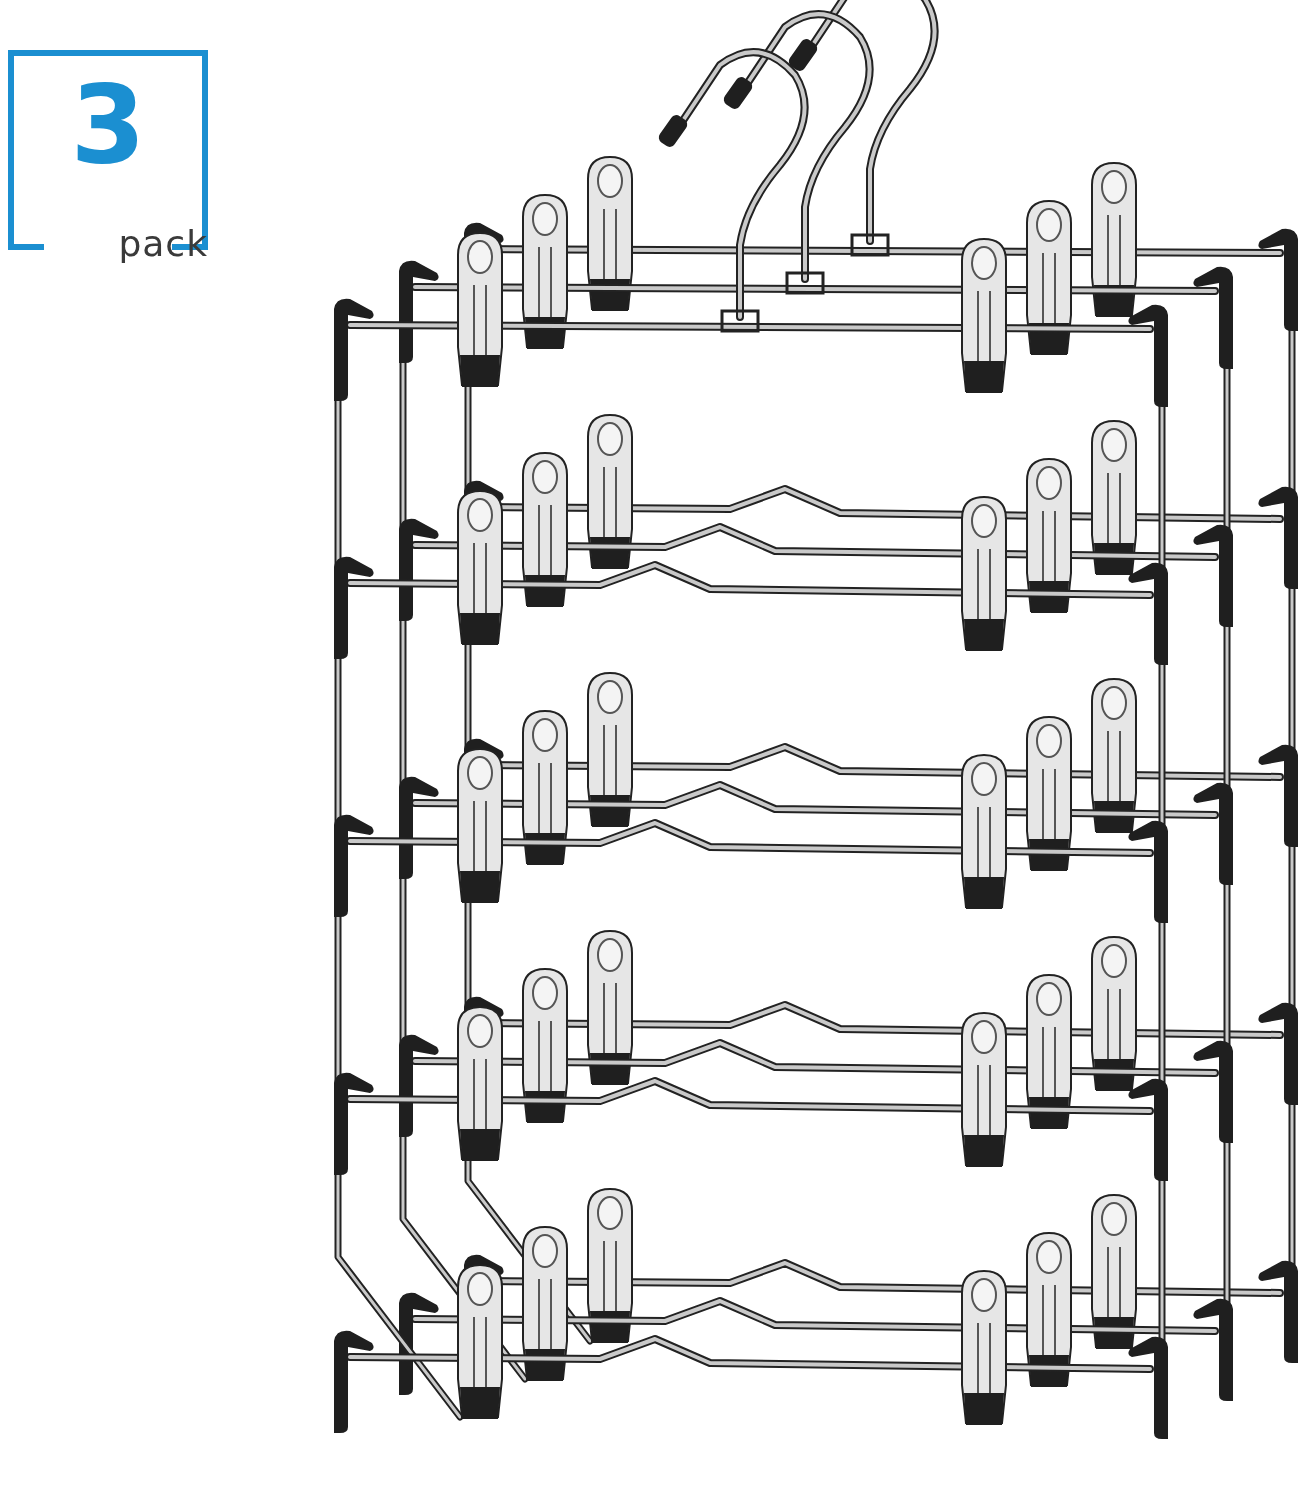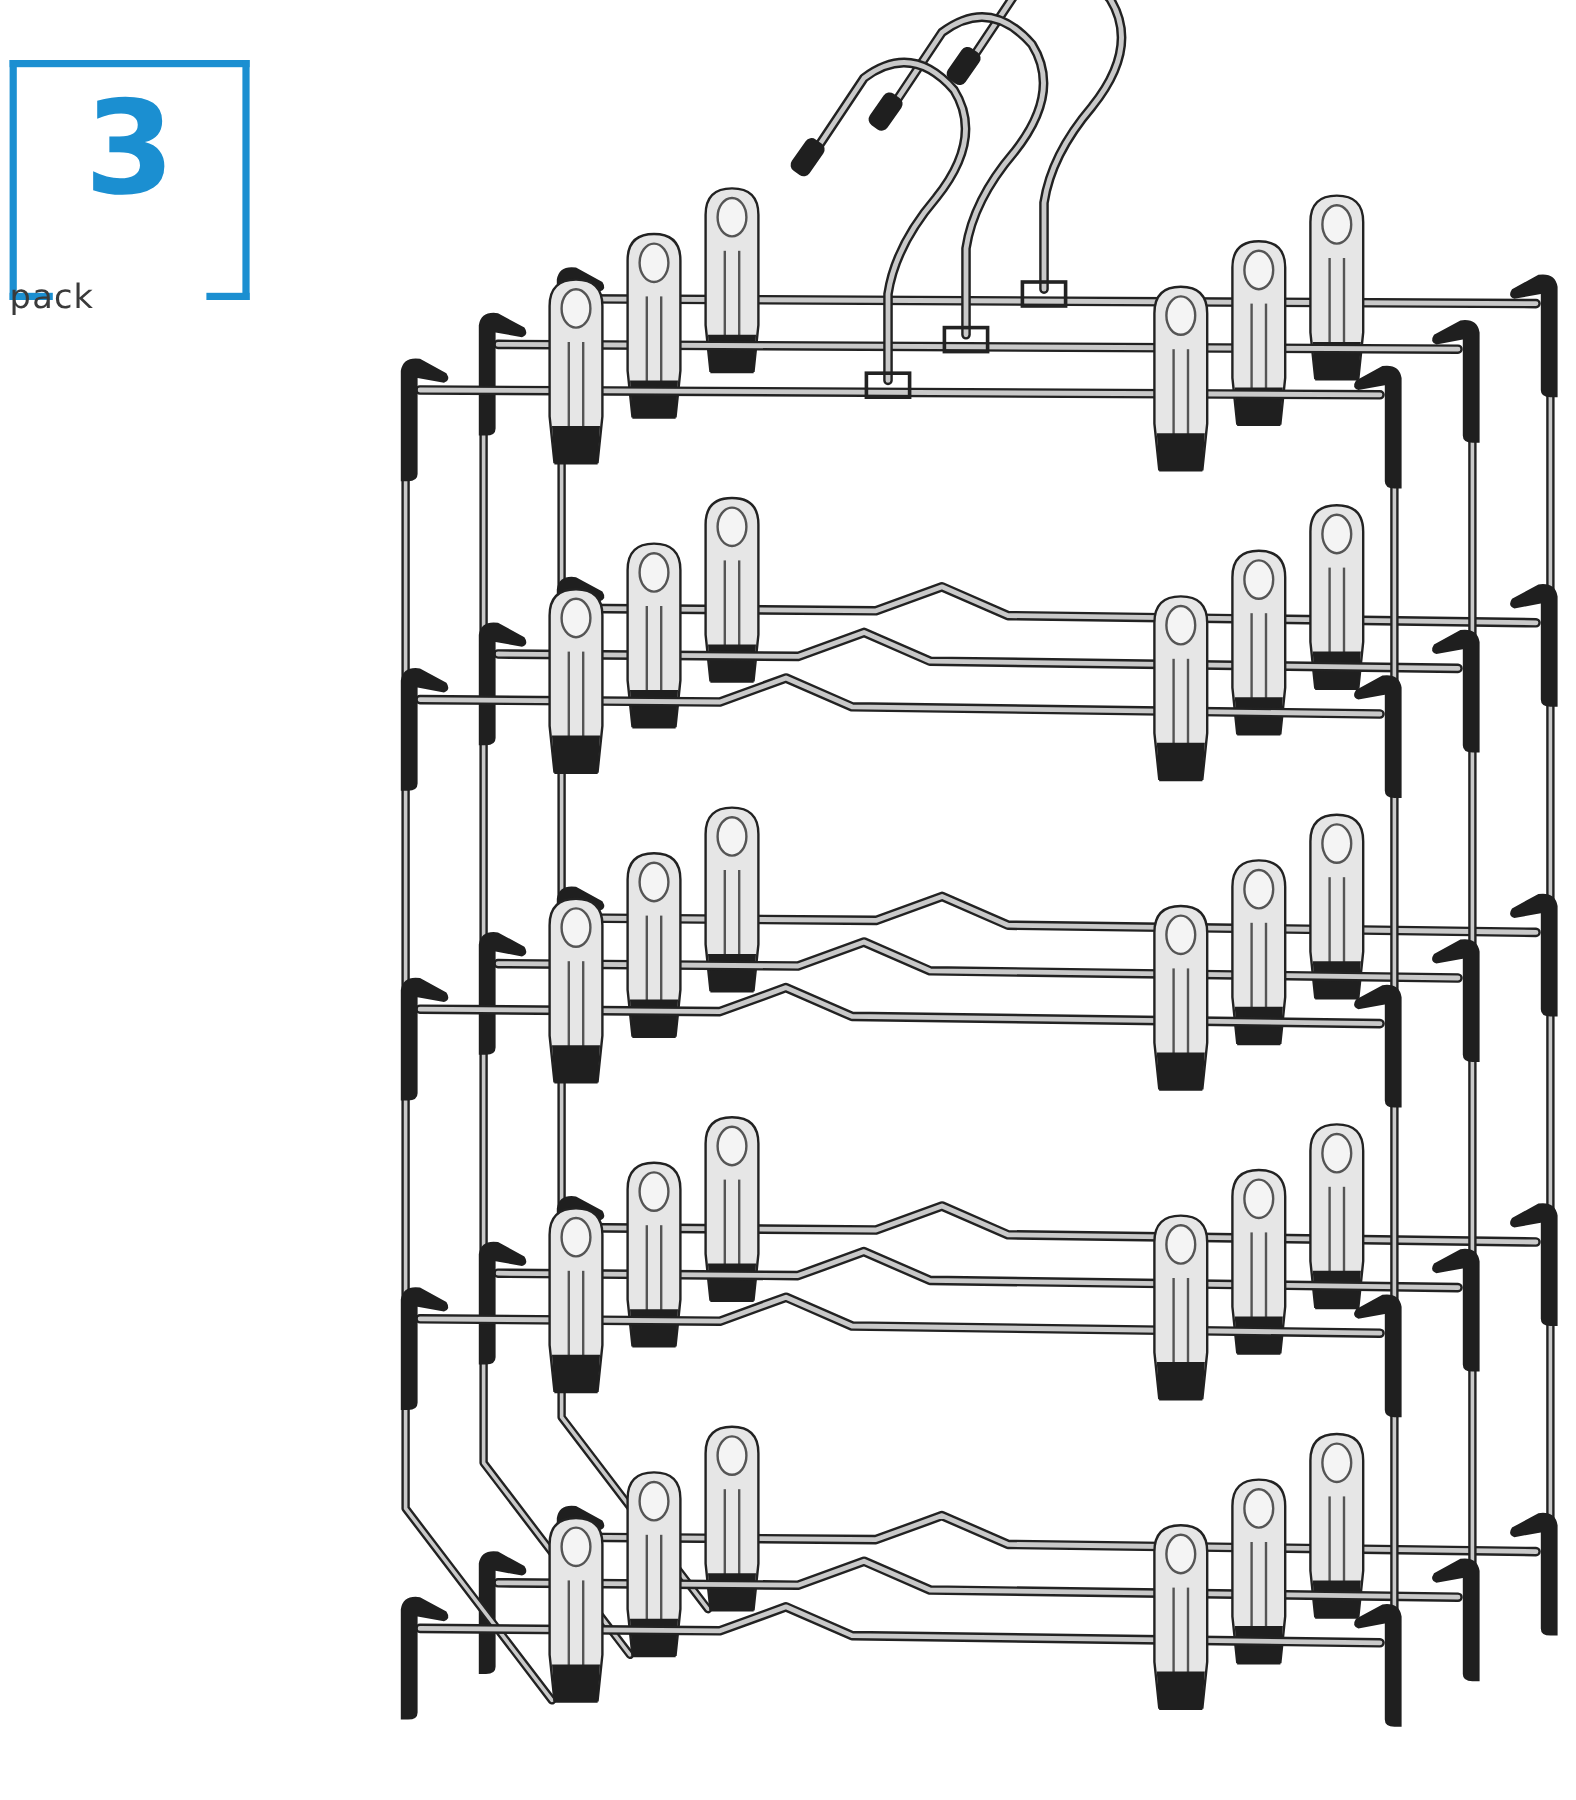--- a/index.html
+++ b/index.html
@@ -2,21 +2,21 @@
 <html><head>
 <meta charset="utf-8">
 <style>
   html,body{margin:0;padding:0;background:#ffffff;}
   body{width:1313px;height:1500px;position:relative;overflow:hidden;font-family:"Liberation Sans",sans-serif;}
   .badge{position:absolute;left:8px;top:50px;width:200px;height:200px;}
   .badge-frame{position:absolute;inset:0;border:6px solid #1b8fd1;border-bottom:none;box-sizing:border-box;}
   .badge-bl{position:absolute;left:0;bottom:0;width:36px;height:6px;background:#1b8fd1;}
   .badge-br{position:absolute;right:0;bottom:0;width:36px;height:6px;background:#1b8fd1;}
   .badge-num{position:absolute;left:0;right:0;top:20px;text-align:center;font-family:"DejaVu Sans",sans-serif;font-weight:bold;font-size:108px;line-height:110px;color:#1b8fd1;}
-  .badge-word{position:absolute;left:0;right:0;bottom:-14px;text-align:left;font-family:"DejaVu Sans",sans-serif;font-size:28px;color:#3a3a3a;letter-spacing:1px;}
+  .badge-word{position:absolute;left:0;right:0;bottom:-14px;text-align:right;font-family:"DejaVu Sans",sans-serif;font-size:36px;color:#3a3a3a;letter-spacing:1px;}
   svg.scene{position:absolute;left:0;top:0;}
 </style>
 </head>
 <body>
 
 <div class="badge">
   <div class="badge-frame"></div>
   <div class="badge-bl"></div>
   <div class="badge-br"></div>
   <div class="badge-num">3</div>

